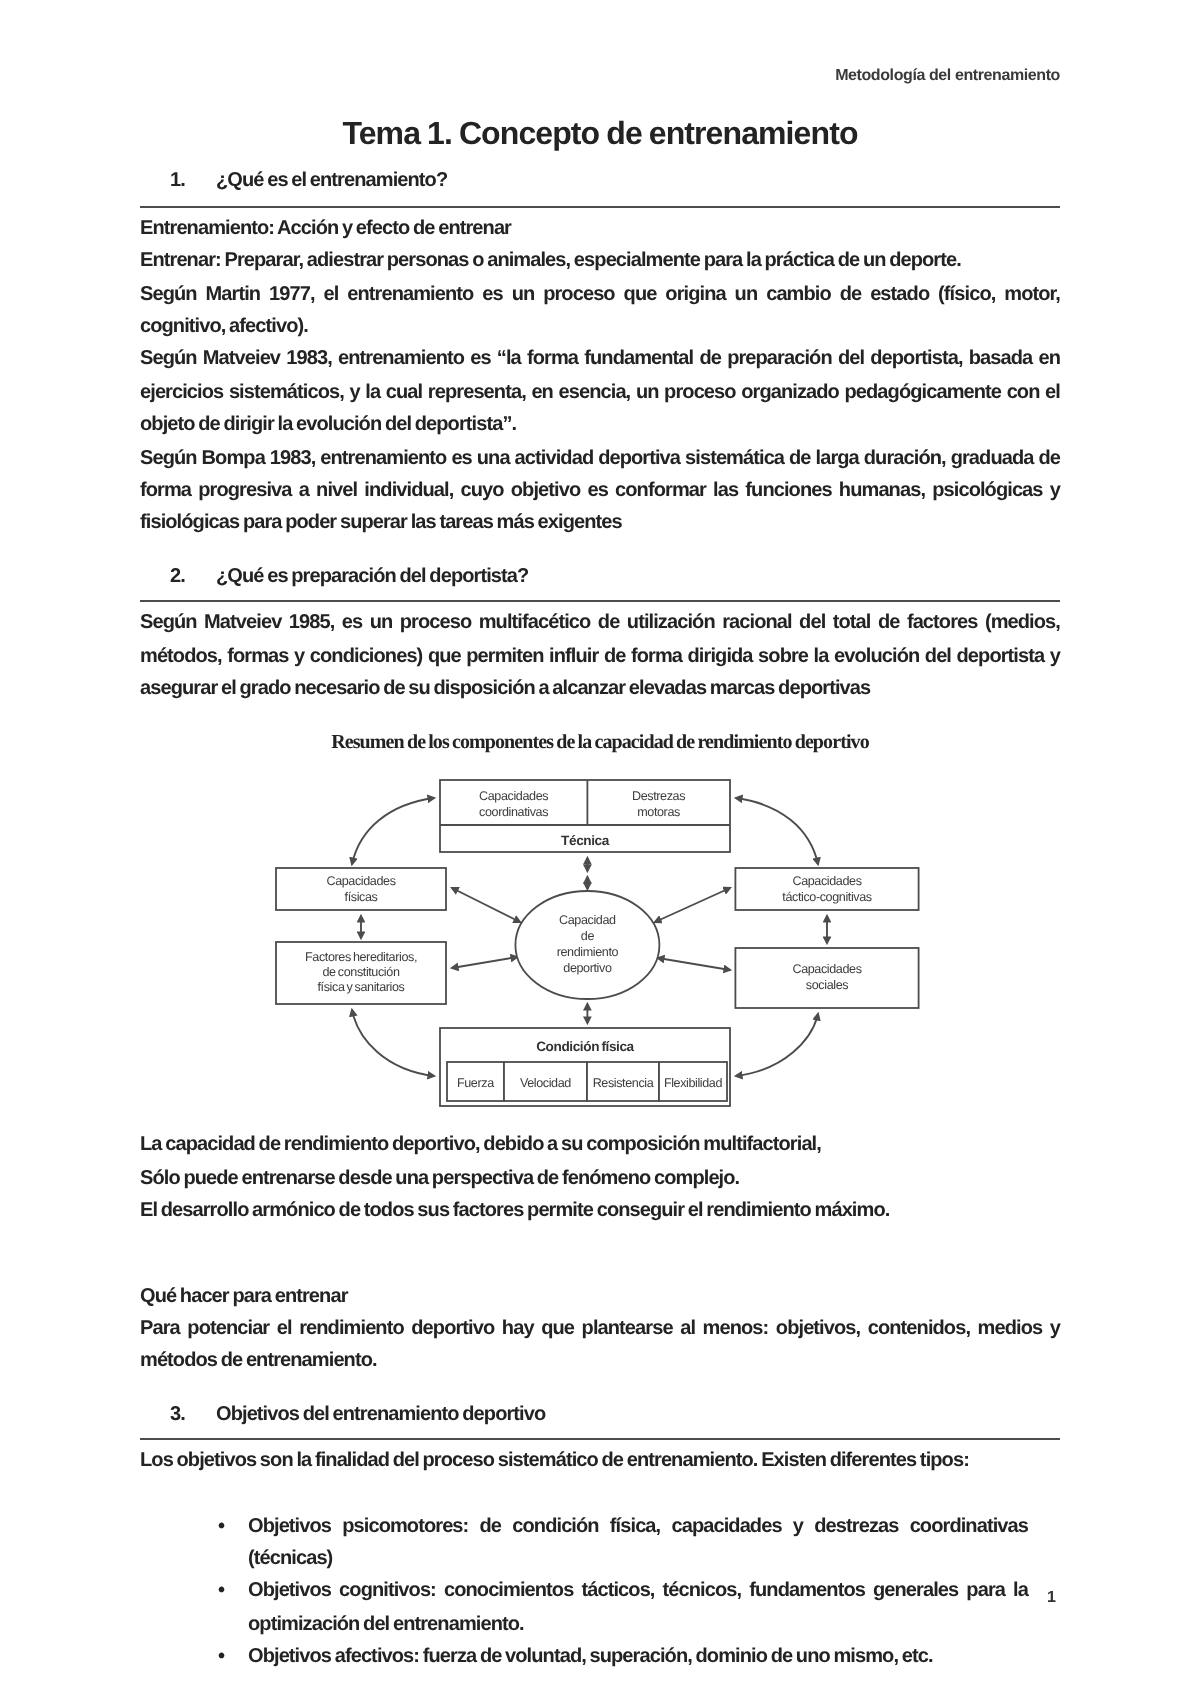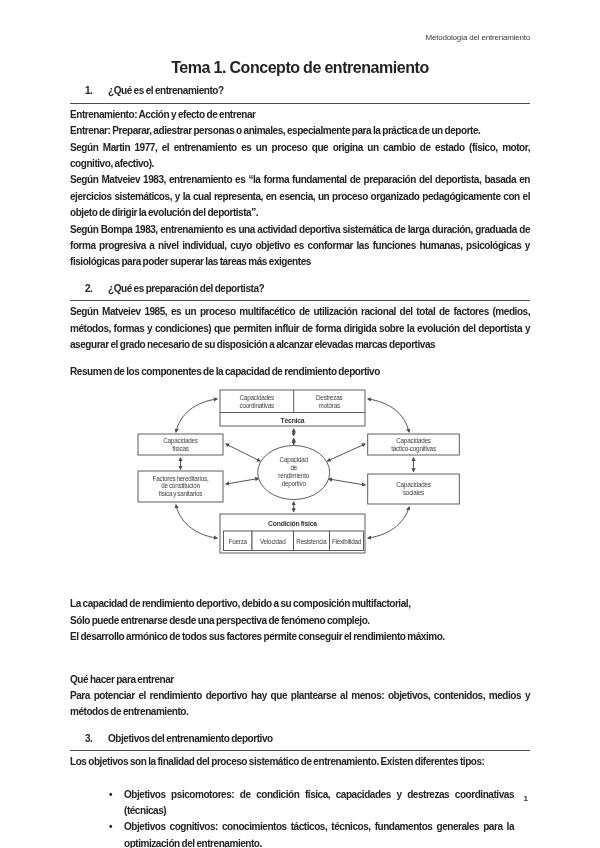--- a/index.html
+++ b/index.html
@@ -2,40 +2,40 @@
 <html><head>
 <meta charset="utf-8">
 <style>
   html,body{margin:0;padding:0;background:#e9e9e9;}
   .page{
     position:relative;width:600px;height:848px;background:#ffffff;
     font-family:"Liberation Sans",sans-serif;color:#232323;overflow:hidden;
     margin:0 auto;box-shadow:0 0 4px rgba(0,0,0,.25);
   }
   .hdr-right{
-    position:absolute;top:33px;right:70px;font-size:8px;font-weight:400;
+    position:absolute;top:33px;right:70px;font-size:8px;font-weight:700;
     color:#3a3a3a;letter-spacing:-.2px;
   }
   .doc{
     position:absolute;left:70px;top:60px;width:460px;
     font-size:10px;font-weight:bold;line-height:16.4px;
     letter-spacing:-.45px;word-spacing:-.5px;
   }
   .doc-title{text-align:center;font-size:16px;margin-bottom:7px;}
   .sec-h{
     display:flex;align-items:flex-end;border-bottom:1px solid #4c4c4c;
     padding-bottom:3px;margin-bottom:3px;
   }
   .sec-h .num{margin-left:15px;width:23px;flex:0 0 auto;}
   .para{text-align:justify;margin:0;}
   .line{margin:0;}
   .mt10{margin-top:10px;}
   .mt11{margin-top:26px;}
-  .mt16{margin-top:32px;}
-  .fig-title{margin:10px 0 2px 0;}
+  .mt16{margin-top:0;}
+  .fig-title{text-align:center;margin:10px 0 2px 0;font-family:Liberation Serif, serif;}
   .fig-wrap{width:330px;margin:0 auto;}
   svg text{
     font-family:"Liberation Sans",sans-serif;font-size:6.3px;font-weight:normal;
     fill:#3d3d3d;letter-spacing:-.2px;
   }
   svg text.b{font-weight:bold;font-size:6.8px;fill:#333;}
   svg rect,svg ellipse{fill:#ffffff;stroke:#4c4c4c;stroke-width:.9;}
   svg line{stroke:#4c4c4c;stroke-width:.9;}
   svg path.arrow{fill:none;stroke:#4c4c4c;stroke-width:.95;}
   ul.bullets{list-style:none;margin:16px;padding:0 0 0 38px;}

